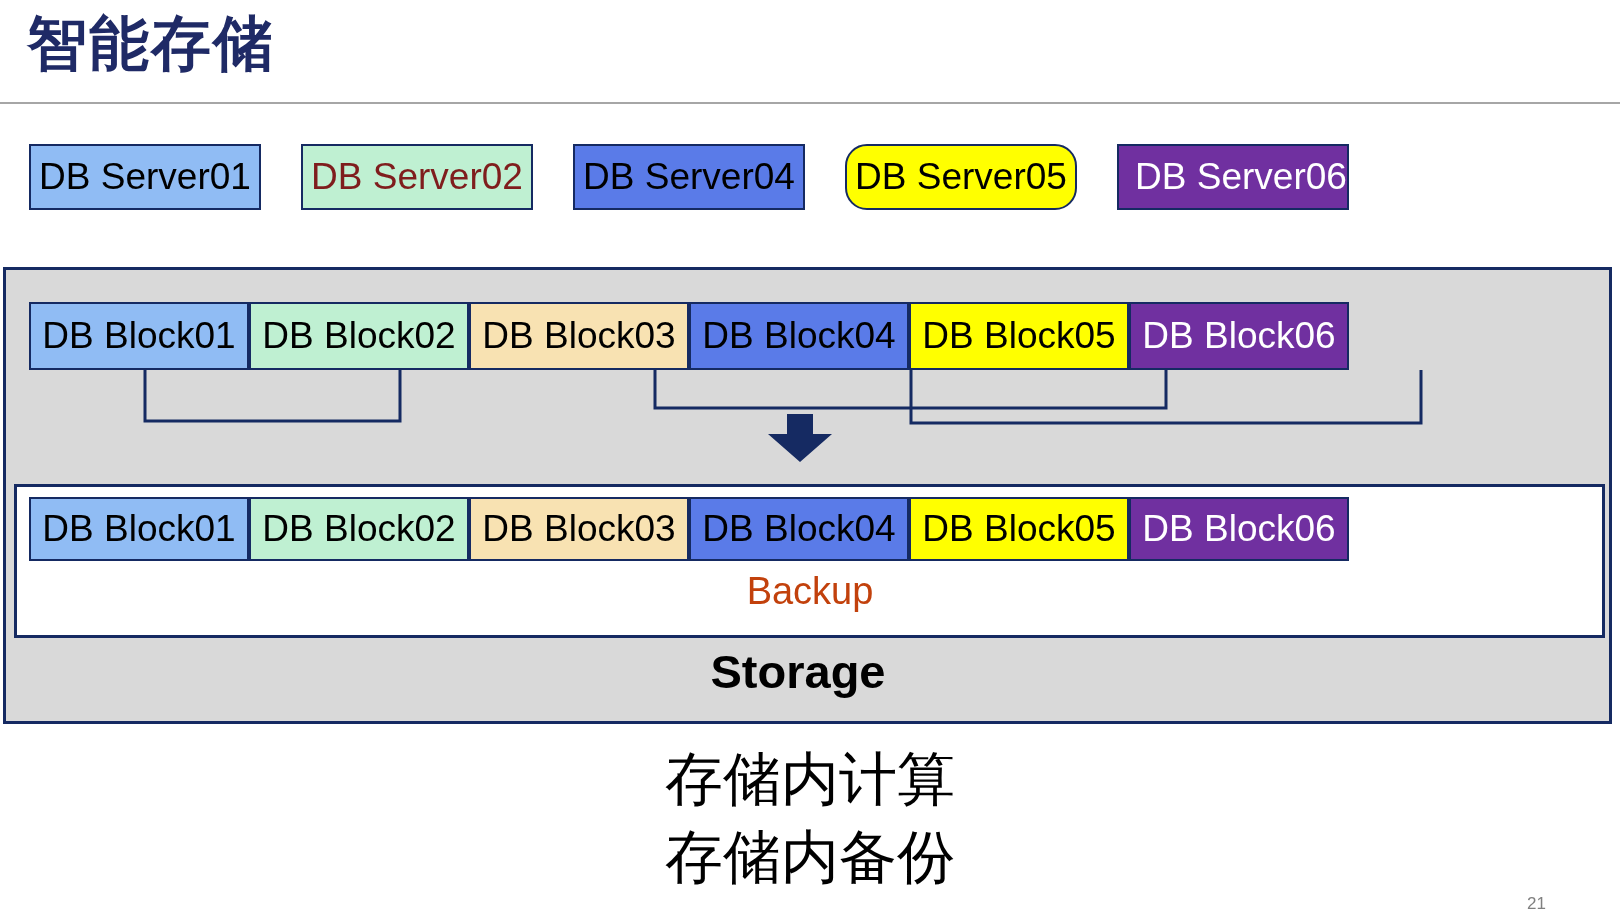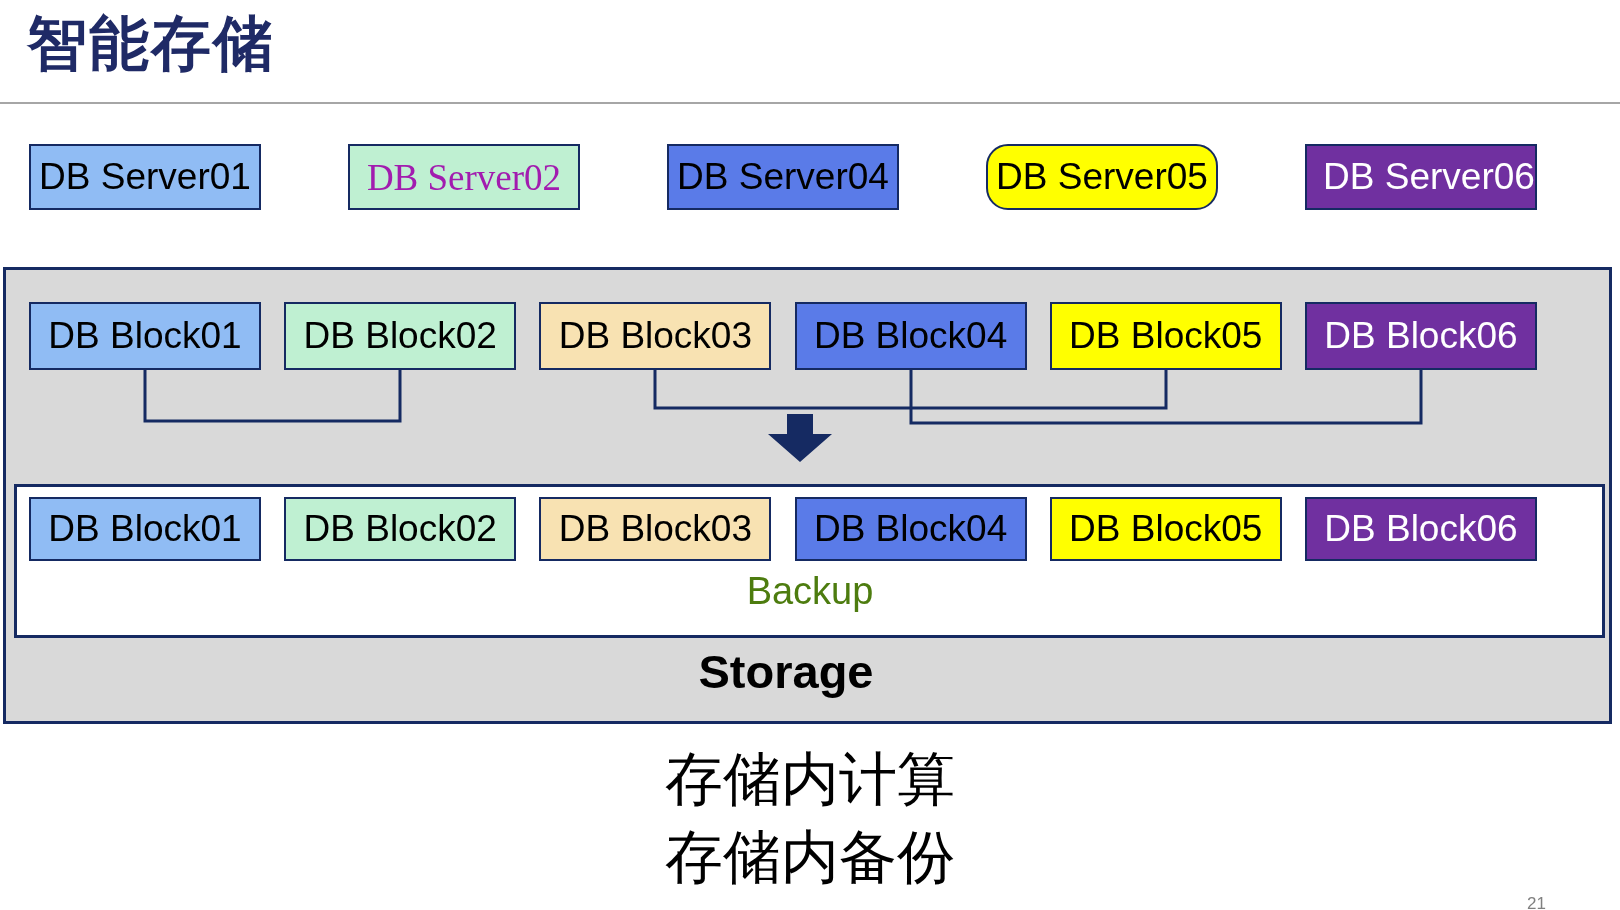--- a/index.html
+++ b/index.html
@@ -10,21 +10,21 @@
     position:absolute;left:27px;top:4px;
     font-size:60px;font-weight:bold;color:var(--title-navy);
     letter-spacing:2px;white-space:nowrap;
   }
   .title-divider{
     position:absolute;left:0;top:102px;width:1620px;height:2px;
     background:var(--divider-gray);
   }
 
   .row{
-    position:absolute;left:29px;width:1508px;
+    position:absolute;left:29px;width:1320px;
     display:flex;justify-content:space-between;
   }
   #server-row{top:144px;height:66px;}
   #block-row-top{top:302px;height:68px;}
   #block-row-bottom{top:497px;height:64px;}
 
   .box{
     width:232px;box-sizing:border-box;
     border:2px solid var(--navy);
     display:flex;align-items:center;justify-content:center;
@@ -35,24 +35,24 @@
     position:absolute;left:3px;top:267px;width:1609px;height:457px;
     box-sizing:border-box;background:var(--panel-gray);
     border:3px solid var(--navy);
   }
   .backup-box{
     position:absolute;left:14px;top:484px;width:1591px;height:154px;
     box-sizing:border-box;background:#ffffff;border:3px solid var(--navy);
   }
   .backup-label{
     position:absolute;left:0;top:570px;width:1620px;
-    text-align:center;font-size:38px;color:#4d7c0f;
+    text-align:center;font-size:38px;color:#c2410c;
   }
   .storage-label{
-    position:absolute;left:0;top:644px;width:1572px;
+    position:absolute;left:12px;top:644px;width:1572px;
     text-align:center;font-size:47px;font-weight:bold;color:#000;
   }
 
   .overlay-svg{position:absolute;left:0;top:0;pointer-events:none;}
   .connector{fill:none;stroke:var(--navy);stroke-width:3;}
   .arrow{fill:var(--navy);stroke:none;}
 
   .caption{
     position:absolute;left:0;top:740px;width:1620px;
     text-align:center;color:#000;
@@ -67,21 +67,21 @@
 </head>
 <body>
 
 <div id="slide">
 
   <div class="slide-title">智能存储</div>
   <div class="title-divider"></div>
 
   <div class="row" id="server-row">
       <div class="box" style="background: rgb(144, 188, 244); color: rgb(0, 0, 0);">DB Server01</div>
-      <div class="box" style="background: rgb(191, 240, 210); color: #a21caf; font-family: Liberation Serif, serif;">DB Server02</div>
+      <div class="box" style="background: rgb(191, 240, 210); color: #7f1d1d;">DB Server02</div>
       <div class="box" style="background: rgb(90, 123, 232); color: rgb(0, 0, 0);">DB Server04</div>
       <div class="box" style="background: rgb(255, 255, 0); color: rgb(0, 0, 0); border-radius: 22px;">DB Server05</div>
       <div class="box" style="background: rgb(112, 48, 160); color: rgb(255, 255, 255); padding-left: 16px;">DB Server06</div>
     </div>
 
   <div class="storage-panel"></div>
 
   <div class="row" id="block-row-top">
       <div class="box" style="background: rgb(144, 188, 244); color: rgb(0, 0, 0);">DB Block01</div>
       <div class="box" style="background: rgb(191, 240, 210); color: rgb(0, 0, 0);">DB Block02</div>

